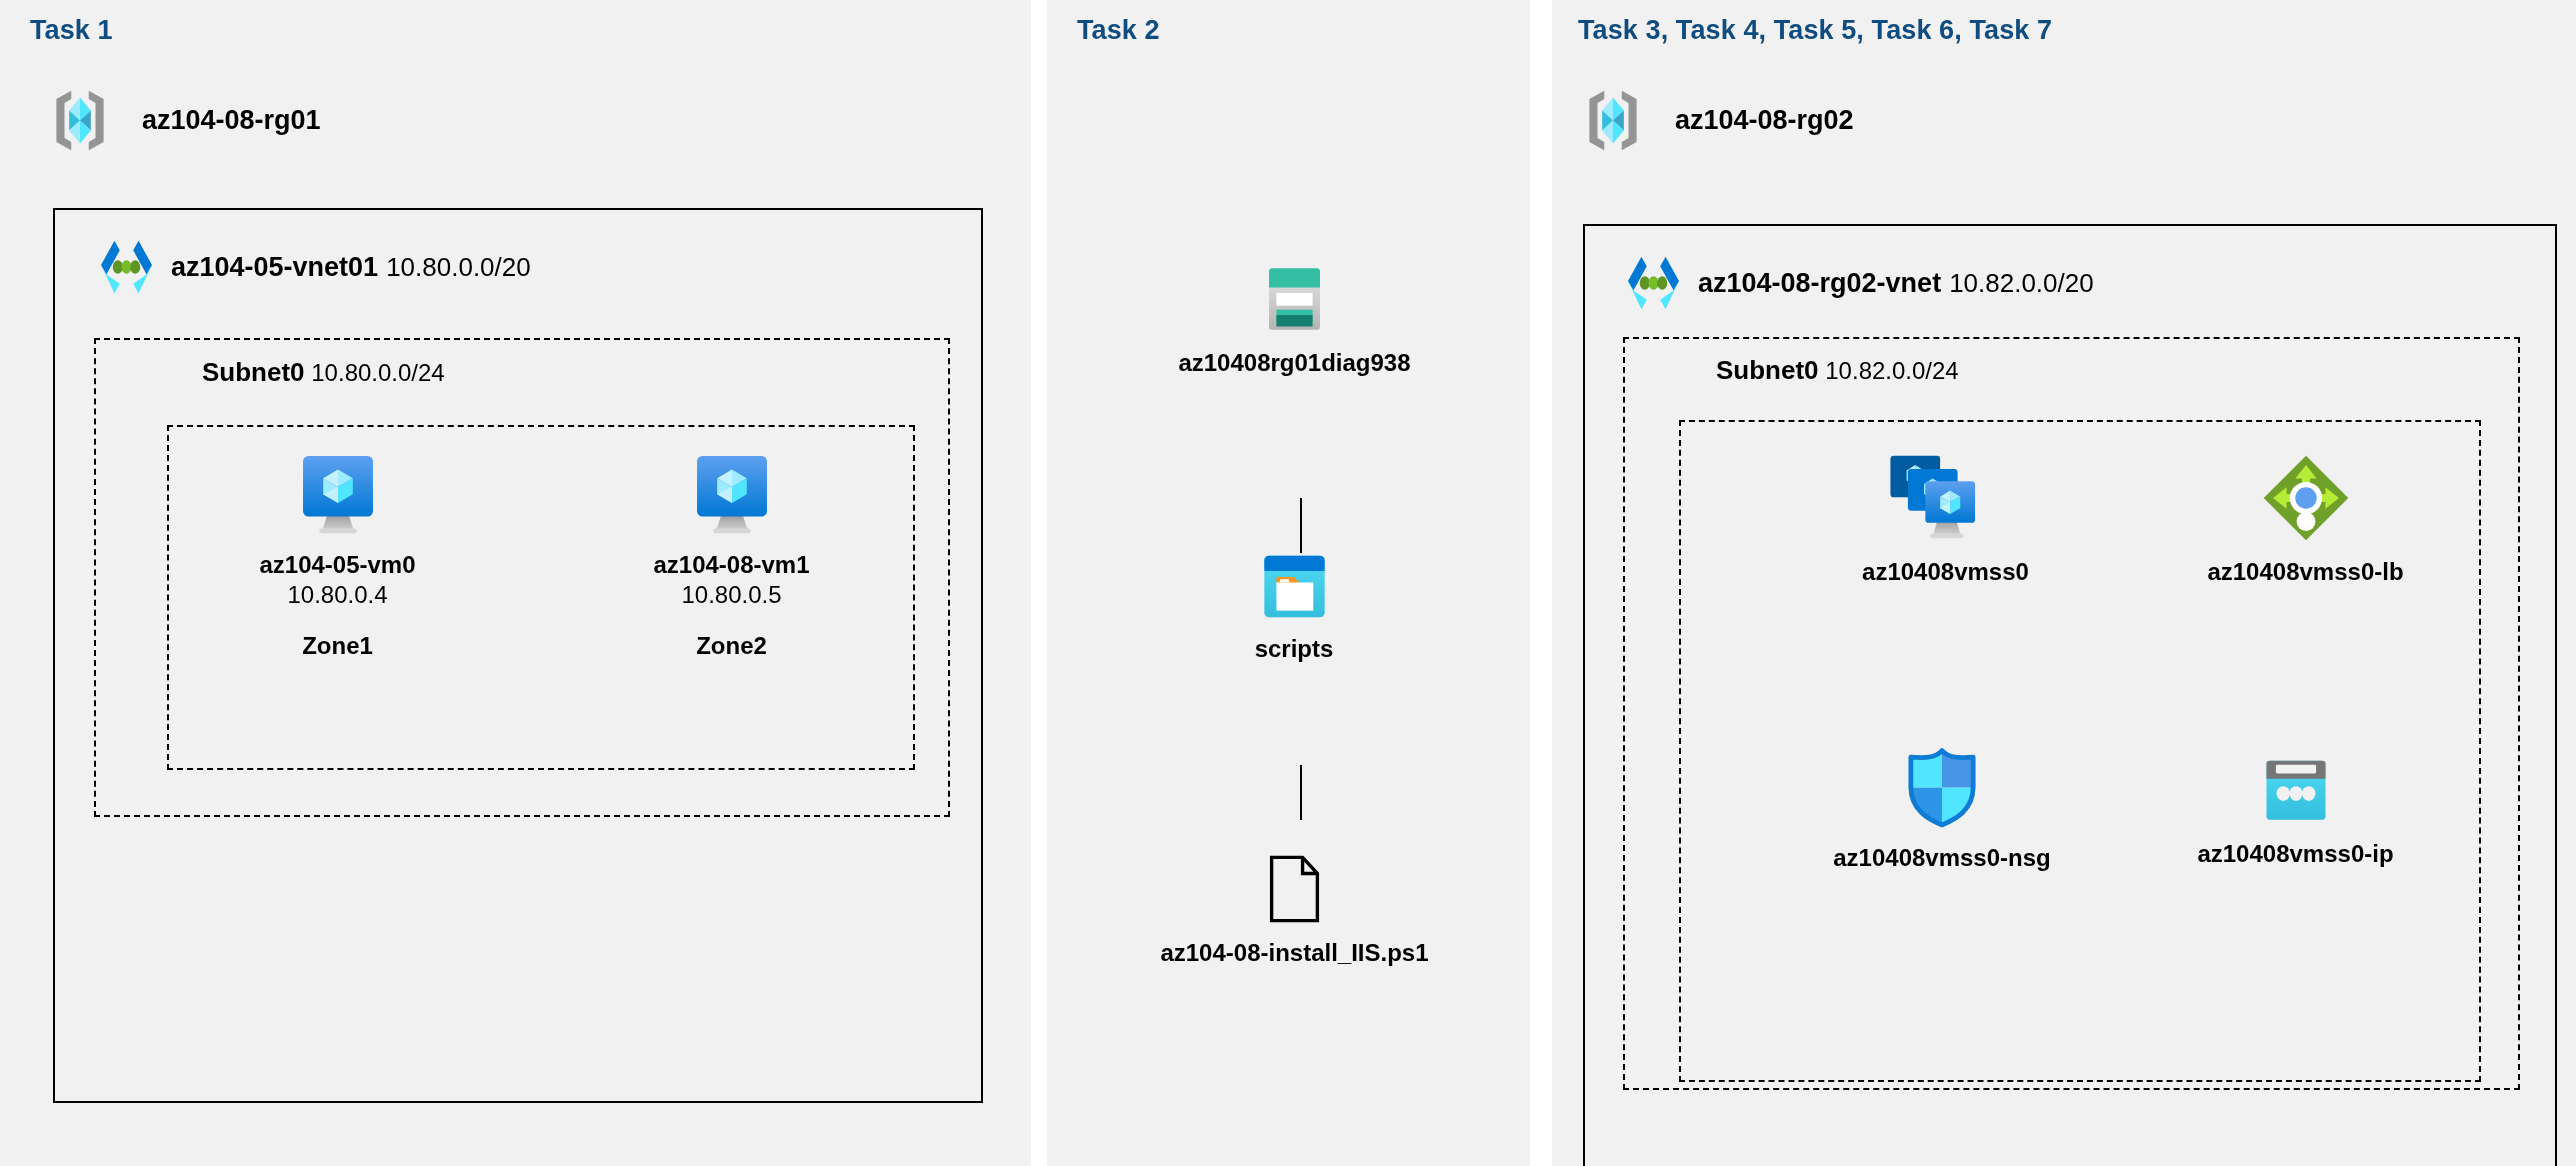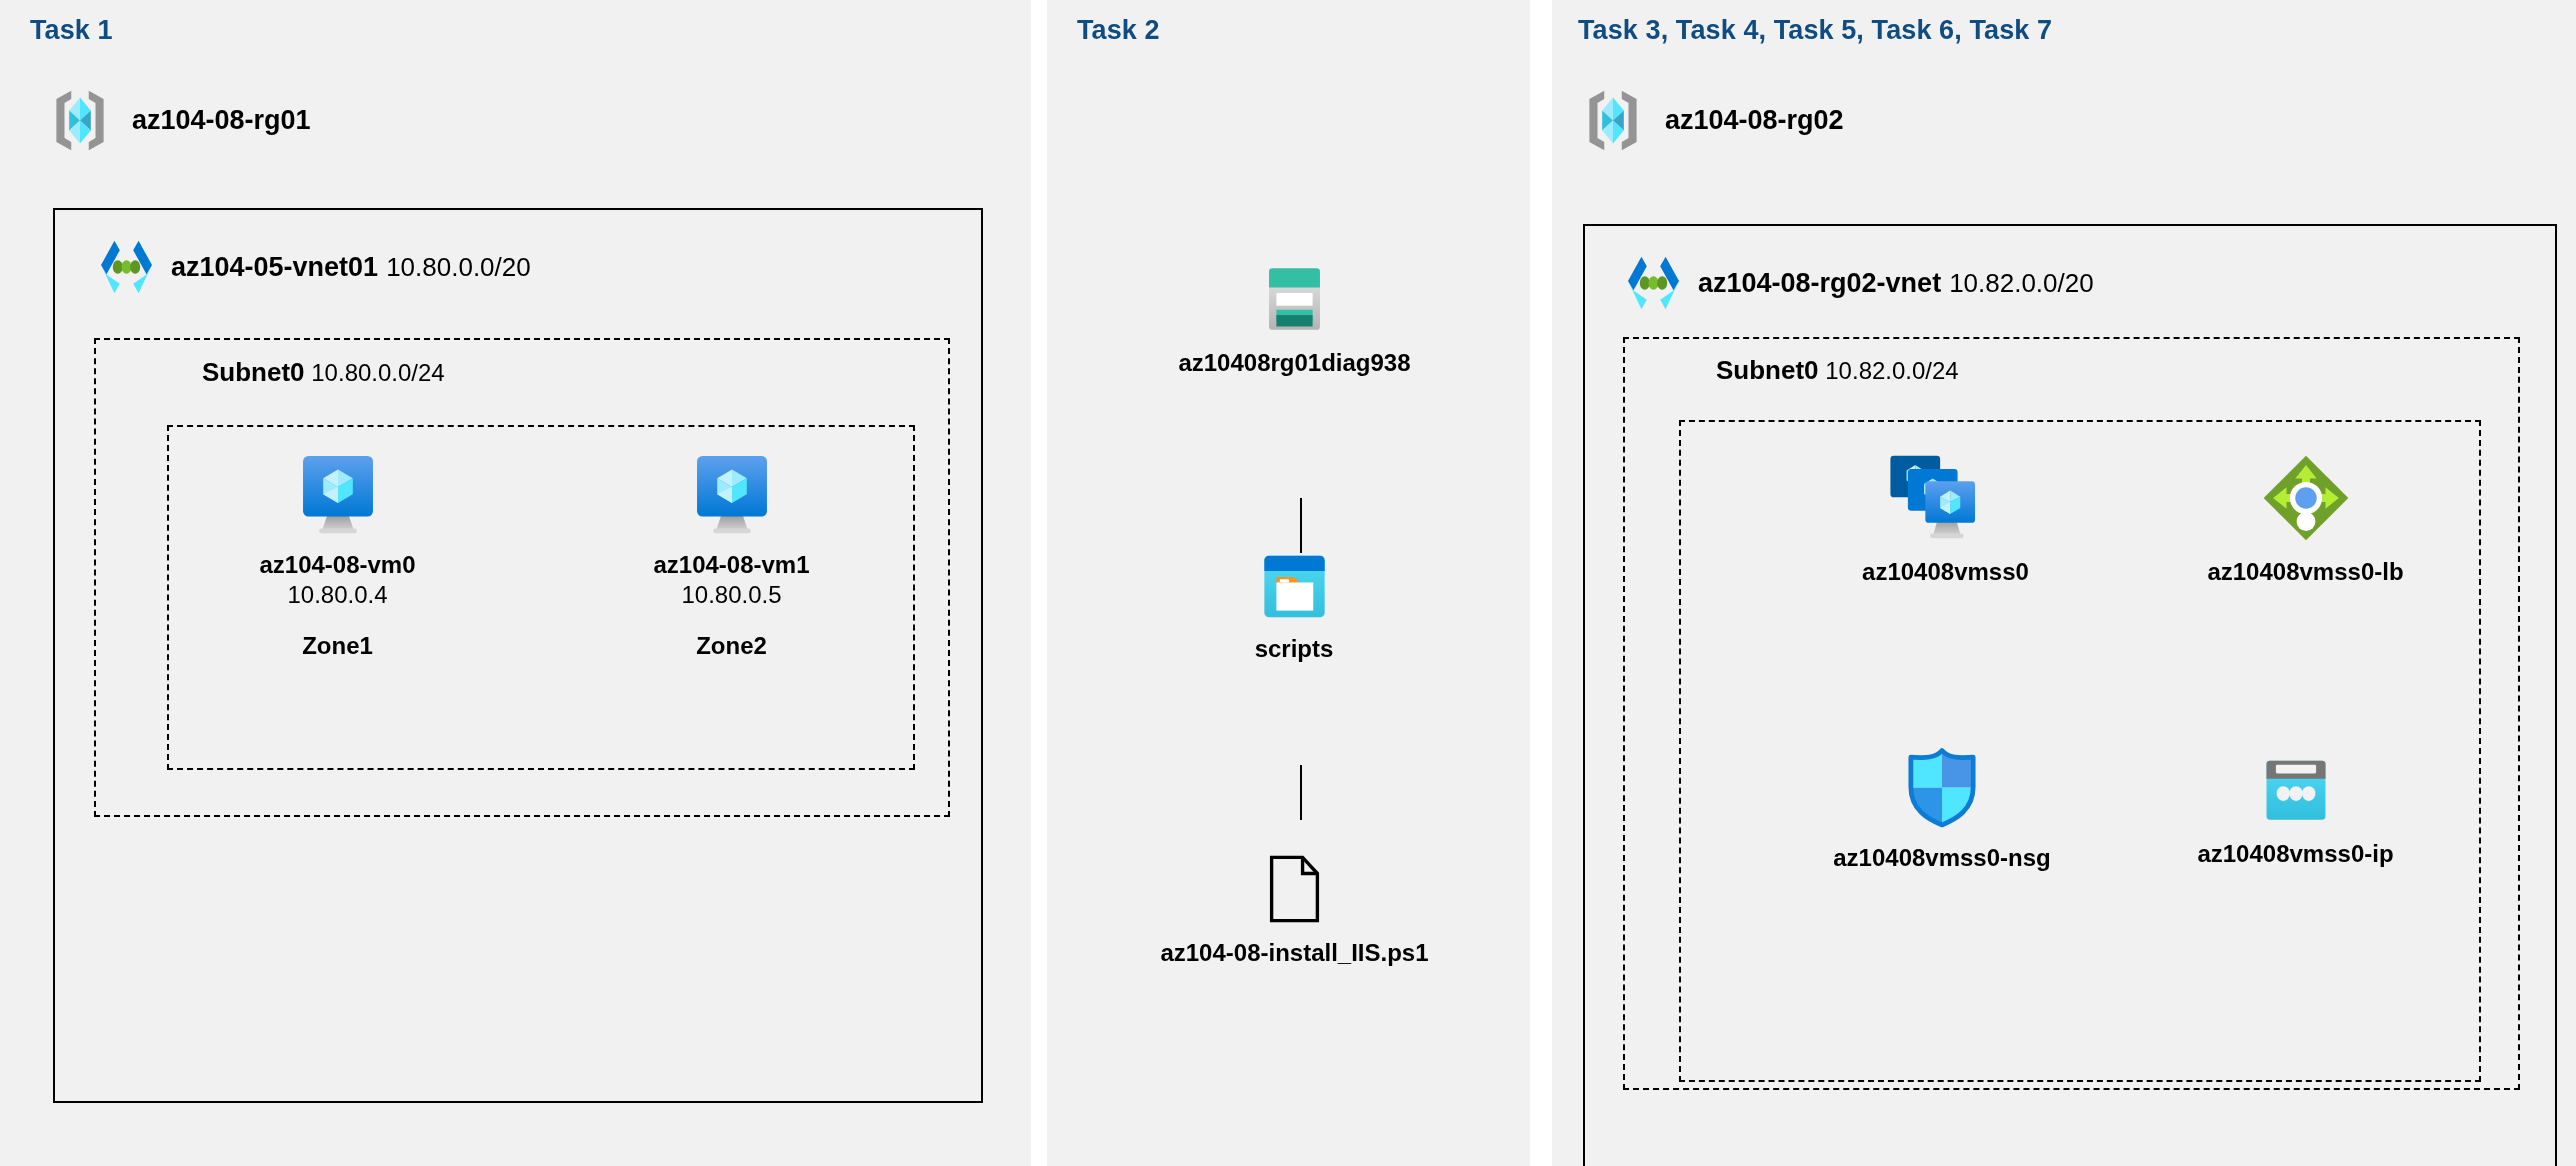--- a/index.html
+++ b/index.html
@@ -24,21 +24,21 @@
     font-weight: bold;
     font-size: 27px;
     letter-spacing: 0.1px;
     white-space: nowrap;
   }
   #task1-header { left: 30px;   top: 15px; }
   #task2-header { left: 1077px; top: 15px; }
   #task3-header { left: 1578px; top: 15px; }
 
   
-  .rg-row { position: absolute; display: flex; align-items: center; gap: 23px; }
+  .rg-row { position: absolute; display: flex; align-items: center; gap: 33px; }
   #rg01-row { left: 51px;   top: 88px; }
   #rg02-row { left: 1584px; top: 88px; }
   .rg-label { font-size: 27px; font-weight: bold; color: #000; white-space: nowrap; }
 
   
   .vnet-box { position: absolute; border: 2.7px solid #000000; background: transparent; }
   #vnet01-box { left: 53px;   top: 208px; width: 930px; height: 895px; }
   #vnet02-box { left: 1583px; top: 224px; width: 974px; height: 1149px; }
 
   .vnet-row { position: absolute; display: flex; align-items: center; gap: 15px; }
@@ -161,21 +161,21 @@
         <path d="M42 92 L74 92 L82 116 L34 116 Z" fill="url(#vmStand0)"></path>
         <rect x="30" y="112" width="56" height="7" rx="3.5" fill="#d6d6d6"></rect>
         <rect x="6" y="4" width="104" height="90" rx="8" fill="url(#vmScreen0)"></rect>
         <path d="M58 24 L36 37 L58 50 Z" fill="#c3f1ff"></path>
         <path d="M58 24 L80 37 L58 50 Z" fill="#9cebff"></path>
         <path d="M58 50 L36 37 L36 61 L58 74 Z" fill="#9cebff"></path>
         <path d="M58 50 L80 37 L80 61 L58 74 Z" fill="#50e6ff"></path>
         <path d="M58 50 L36 61 L58 74 Z" fill="#c3f1ff"></path>
       </svg>
     </span>
-    <span class="node-name">az104-08-vm0</span>
+    <span class="node-name">az104-05-vm0</span>
     <span class="node-sub">10.80.0.4</span>
     <span class="node-zone">Zone1</span>
   </div>
 
   <div class="node node-vm" id="node-vm1">
     <span>
       <svg width="78" height="84" viewBox="0 0 116 124">
         <defs>
           <linearGradient id="vmScreen1" x1="0" y1="0" x2="0" y2="1">
             <stop offset="0" stop-color="#5ea0ef"></stop>

